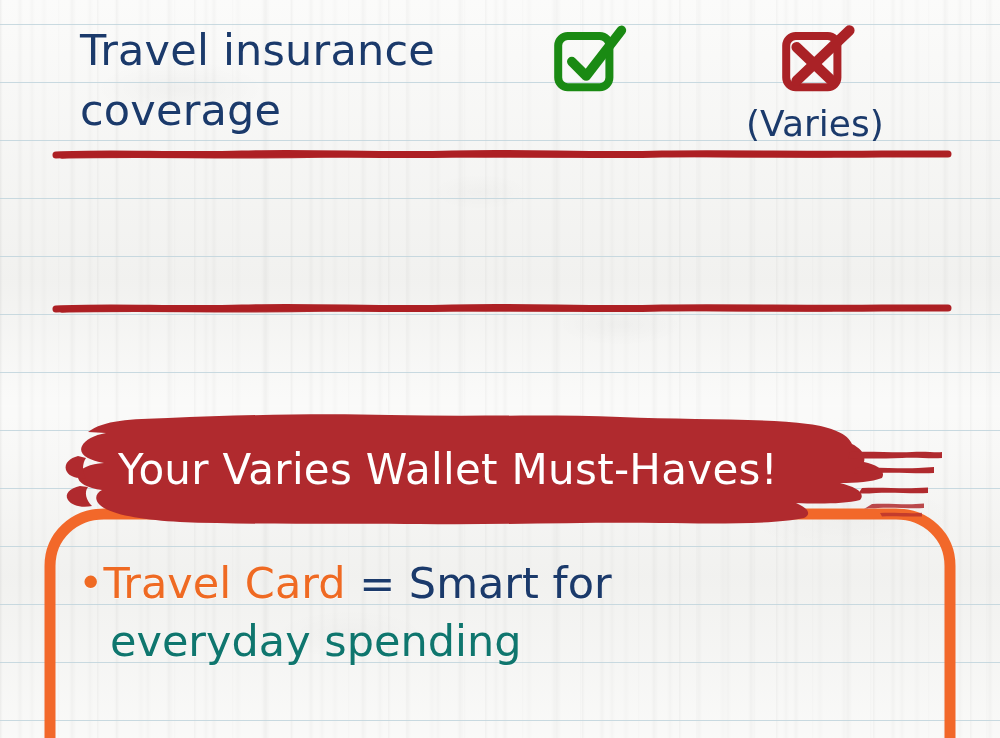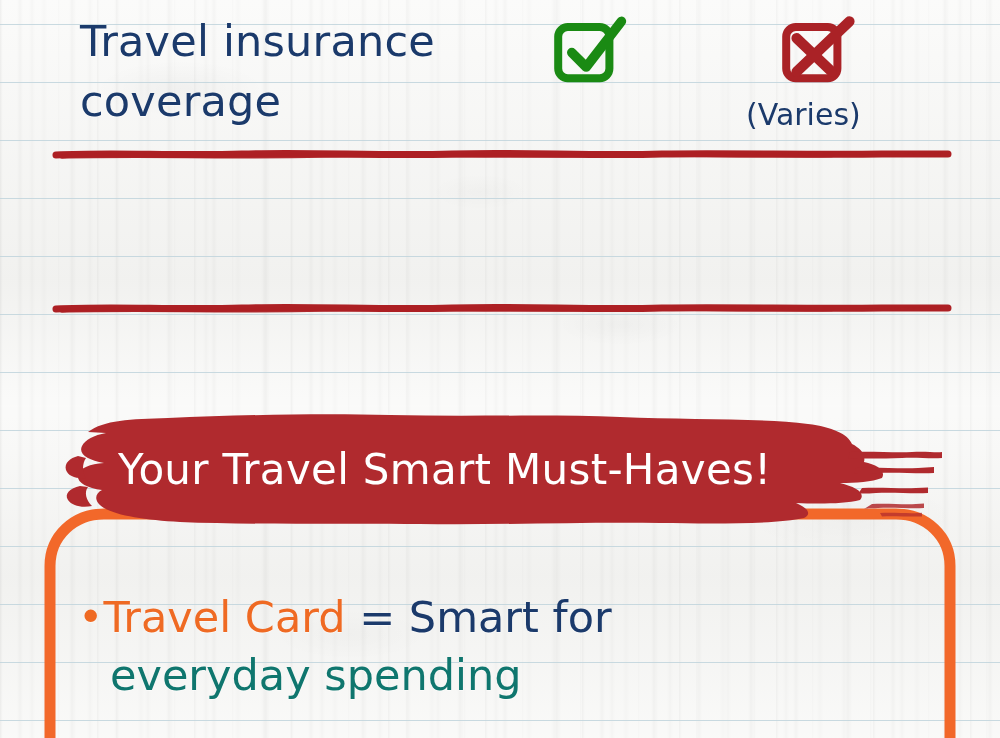--- a/index.html
+++ b/index.html
@@ -75,21 +75,21 @@
     white-space:pre-line;
     text-shadow:0 1px 0 rgba(255,255,255,.55);
   }
 
   .mark { position:absolute; width:80px; height:80px; }
   .mark svg { width:100%; height:100%; display:block; }
 
   .sub-note {
     position:absolute;
     color:#1b3a6b;
-    font-size:30px;
+    font-size:36px;
     line-height:36px;
     white-space:nowrap;
   }
 
   
   .divider { position:absolute; left:52px; width:900px; height:22px; }
   .divider svg { width:100%; height:100%; display:block; }
 
   
   #frame { position:absolute; left:0; top:470px; width:1000px; height:268px; }
@@ -105,21 +105,21 @@
     color:#ffffff;
     font-size:42px;
     line-height:52px;
     white-space:nowrap;
     letter-spacing:.3px;
   }
 
   
   #bullet-block {
     position:absolute;
-    left:78px; top:588px;
+    left:78px; top:554px;
     width:640px;
   }
   #bullet-line1 {
     font-size:43px; line-height:58px; color:#1b3a6b; white-space:nowrap;
     text-shadow:0 1px 0 rgba(255,255,255,.5);
   }
   #bullet-line2 {
     font-size:43px; line-height:58px; color:#0f766e; white-space:nowrap;
     padding-left:32px;
     text-shadow:0 1px 0 rgba(255,255,255,.5);
@@ -144,21 +144,21 @@
     <div class="rule" style="top:314px"></div>
     <div class="rule" style="top:372px"></div>
     <div class="rule" style="top:430px"></div>
     <div class="rule" style="top:488px"></div>
     <div class="rule" style="top:546px"></div>
     <div class="rule" style="top:604px"></div>
     <div class="rule" style="top:662px"></div>
     <div class="rule" style="top:720px"></div>
   </div>
 
-  <div class="cmp-row" style="top:1px;height:140px">
+  <div class="cmp-row" style="top:10px;height:140px">
 
     <div class="cmp-label" style="top:10px">Travel insurance
 coverage</div>
 
     <div class="mark" style="left:551px;top:10px">
       <svg viewBox="0 0 100 100" xmlns="http://www.w3.org/2000/svg">
         <rect x="9" y="20" width="64" height="64" rx="12" ry="12" fill="none" stroke="#1a8a13" stroke-width="10"></rect>
         <path d="M26 52 L44 70 L88 13" fill="none" stroke="#1a8a13" stroke-width="12" stroke-linecap="round" stroke-linejoin="round"></path>
       </svg>
     </div>
@@ -230,21 +230,21 @@
       <path fill="#b02a2e" opacity=".85" d="M812,96 C828,95 844,97 856,96 L864,95.6 L864,100
                C850,101 834,99 818,100 C810,100.5 806,100 804,101 Z"></path>
       <path fill="#b02a2e" opacity=".7" d="M820,105 C834,104.4 848,105.6 858,105 L862,104.8 L862,108.4
                C850,109 836,107.8 822,108.4 Z"></path>
 
       <path fill="#b02a2e" d="M18,48 C10,50 4,55 6,62 C8,68 16,71 26,70
                                C22,64 22,56 26,50 Z"></path>
       <path fill="#b02a2e" d="M20,78 C10,80 4,86 8,92 C12,98 22,100 32,98
                                C26,92 24,84 28,79 Z"></path>
     </svg>
-    <div id="banner-text">Your Travel Smart Must-Haves!</div>
+    <div id="banner-text">Your Varies Wallet Must-Haves!</div>
   </div>
 
   <div id="bullet-block">
     <div id="bullet-line1"><span class="bullet-dot">•</span><span class="hl-orange">Travel Card</span><span> = Smart for</span></div>
     <div id="bullet-line2">everyday spending</div>
   </div>
 
 </div>
 
 </body></html>

